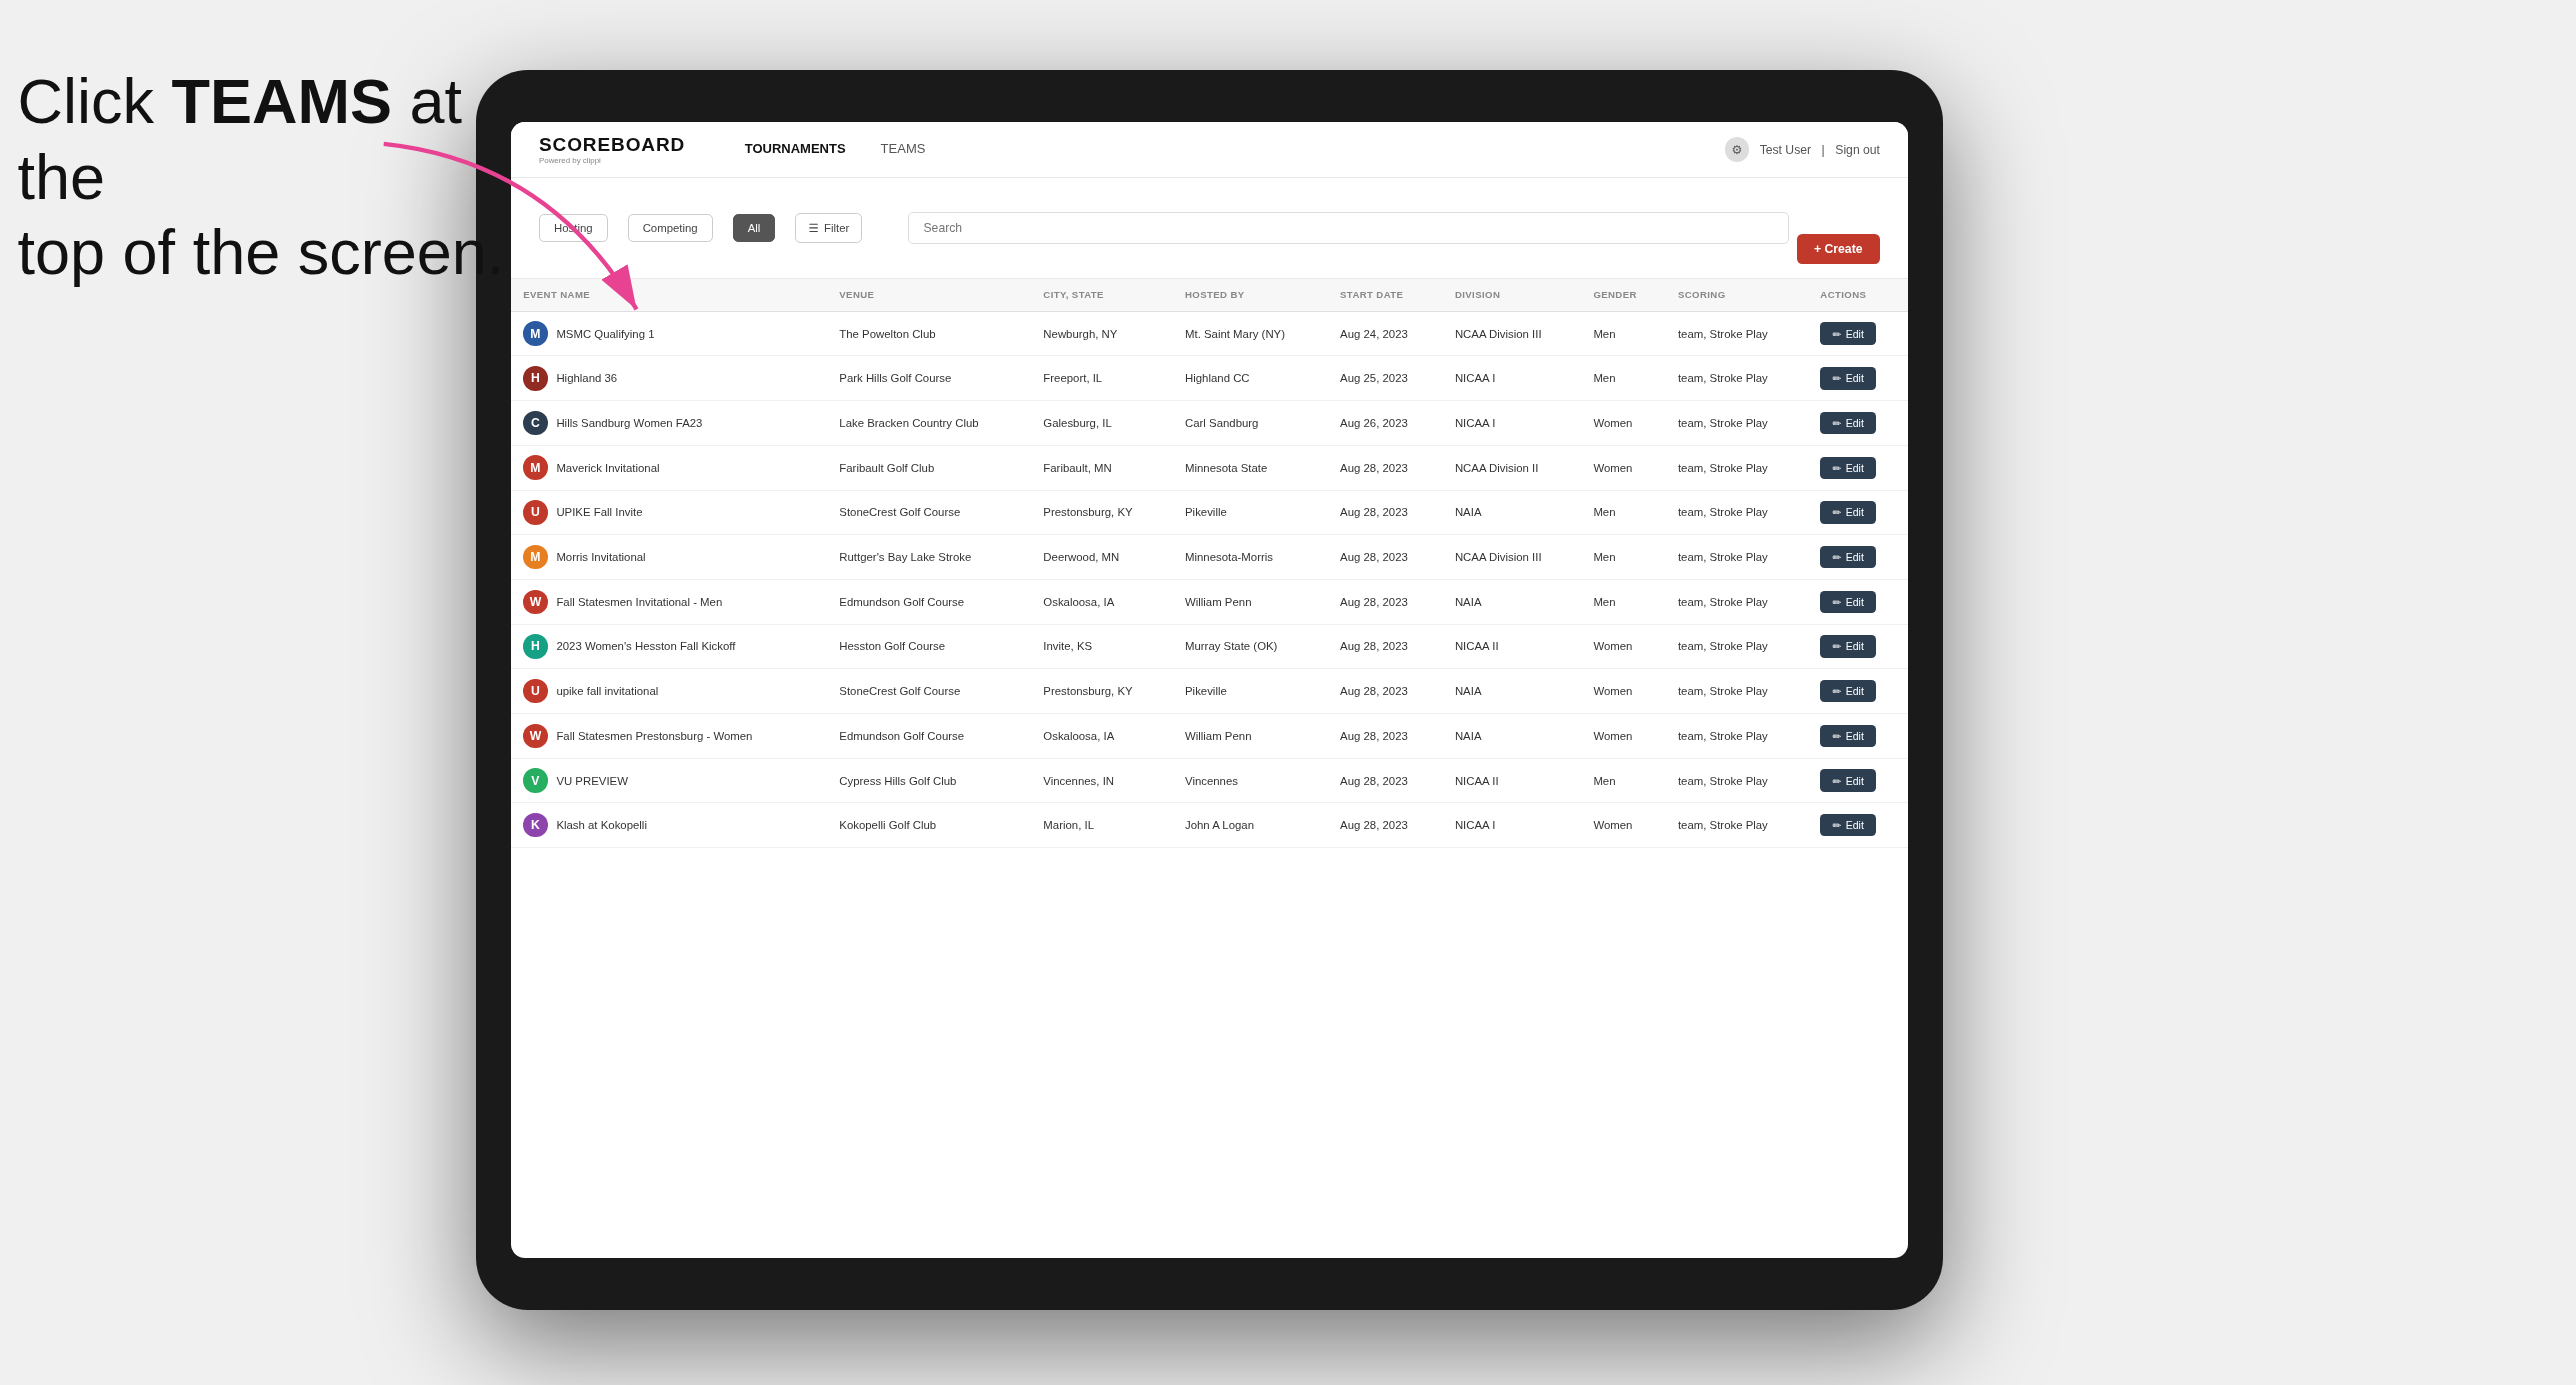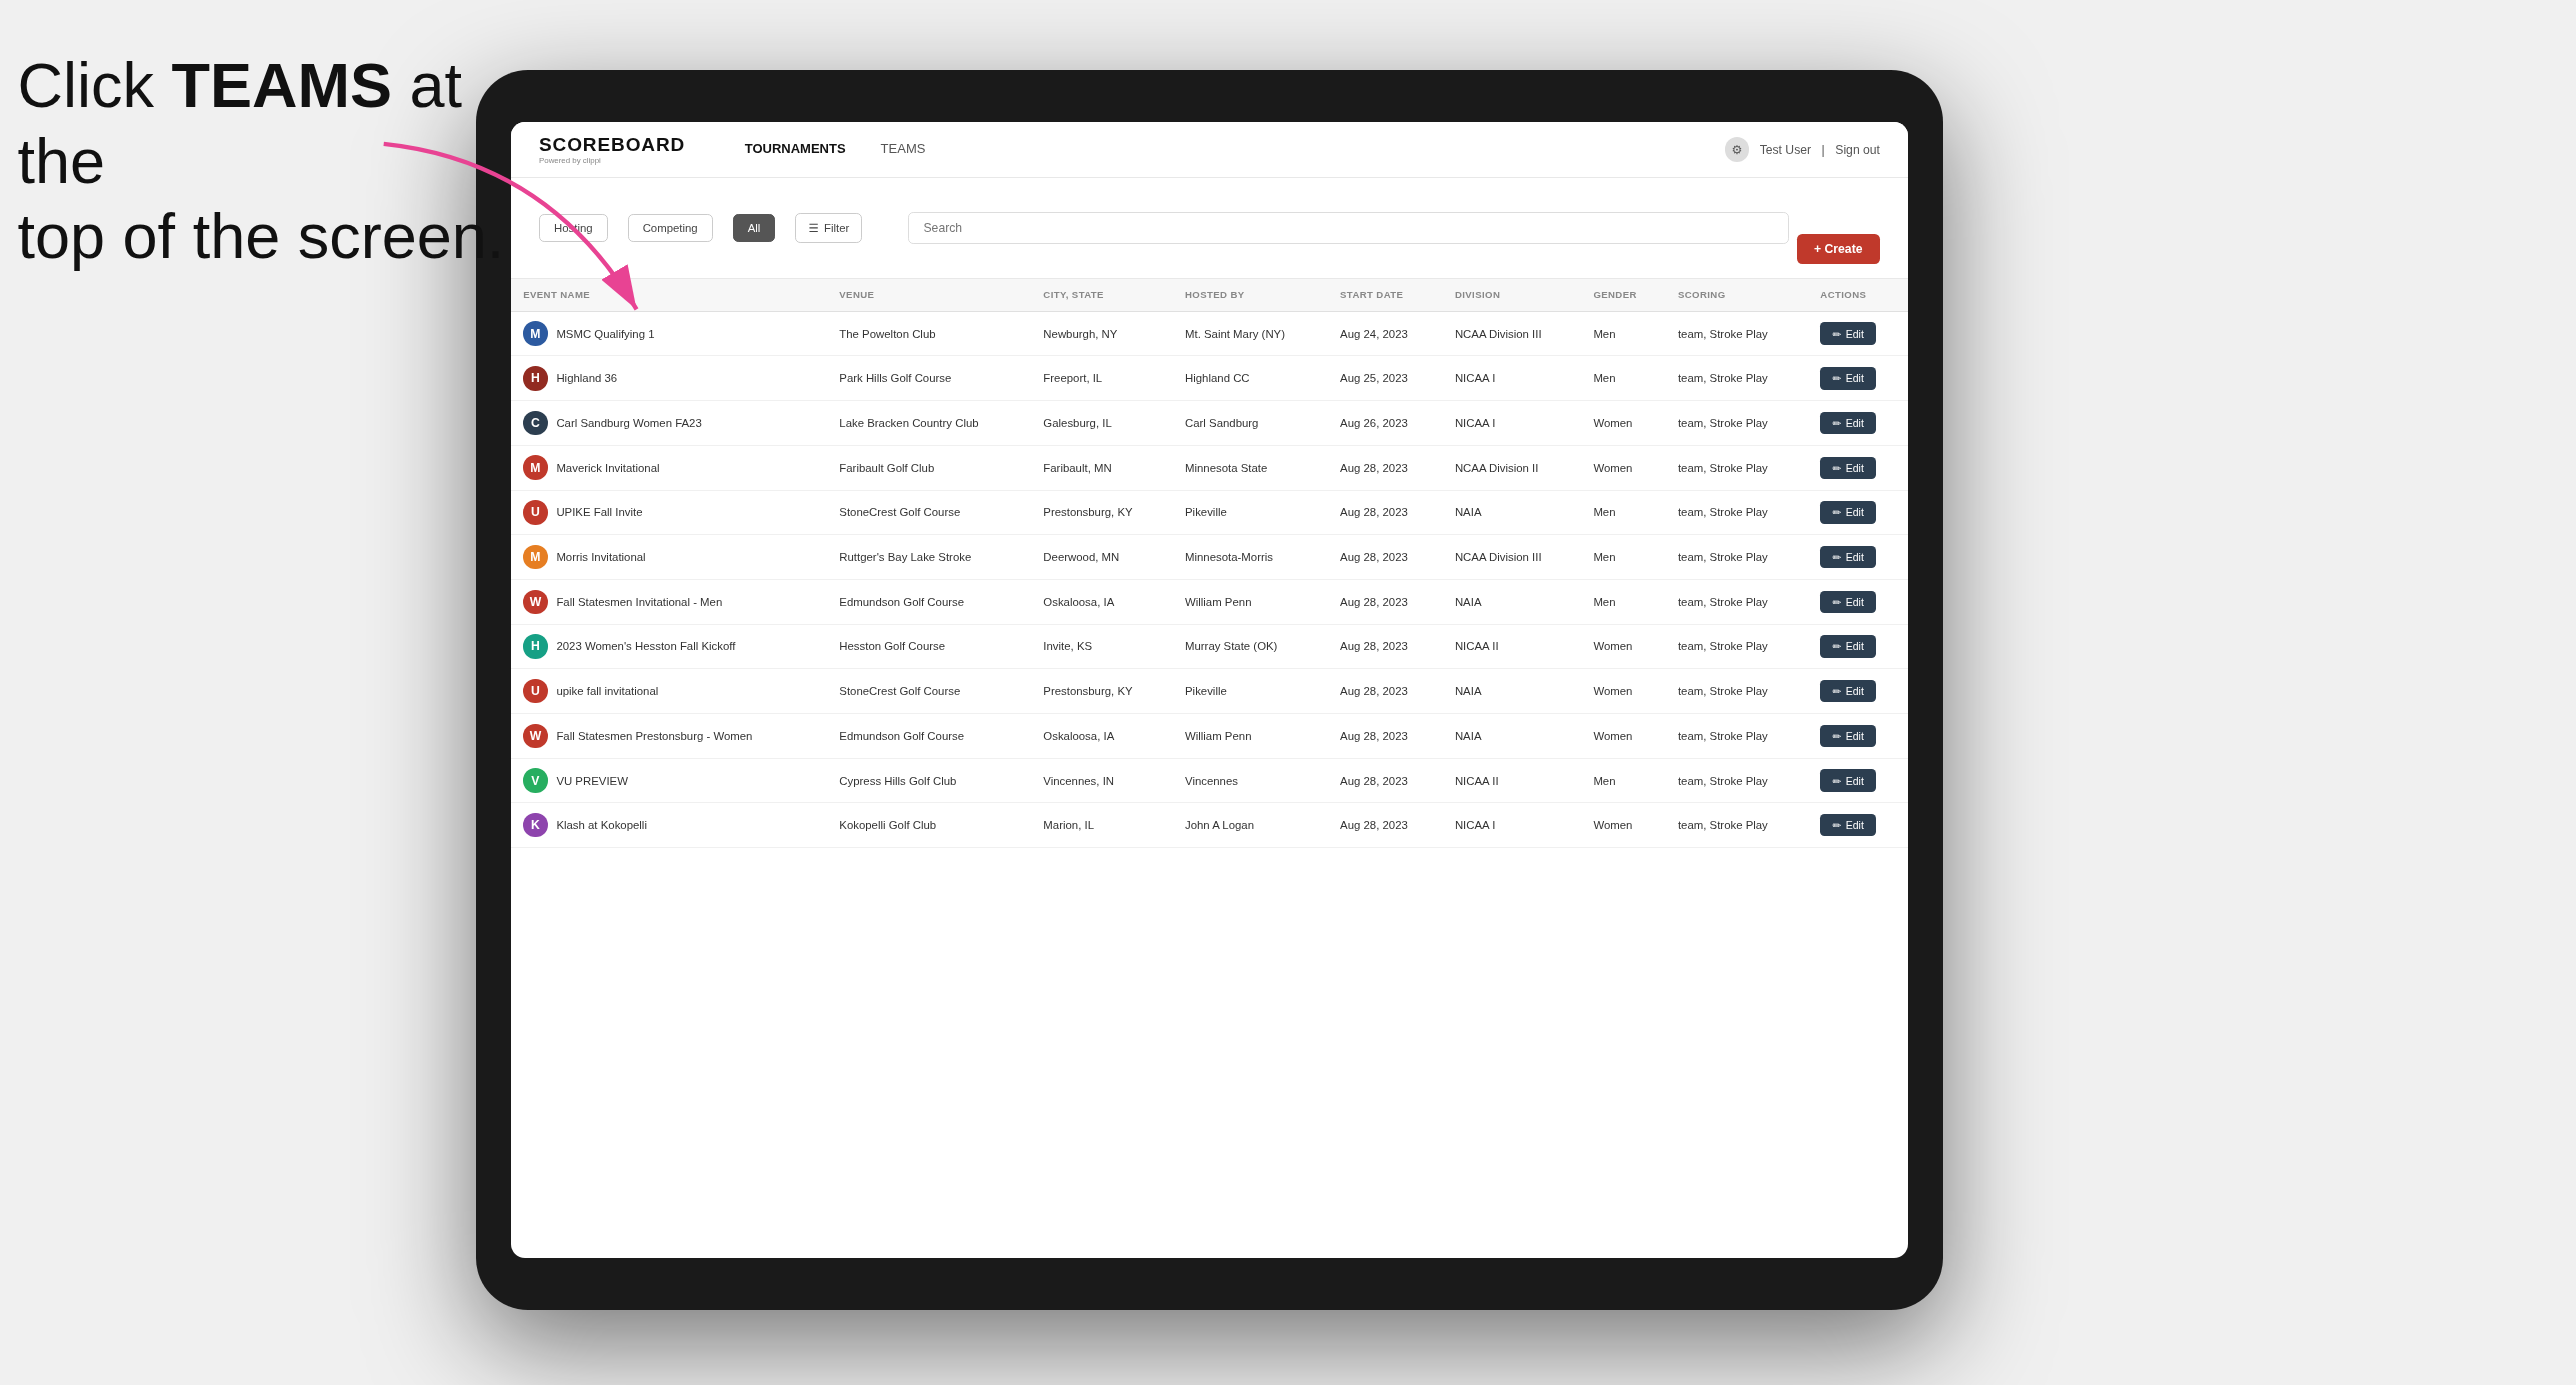--- a/index.html
+++ b/index.html
@@ -8,21 +8,21 @@
       font-family: -apple-system, BlinkMacSystemFont, 'Segoe UI', Arial, sans-serif;
       width: 2576px;
       height: 1386px;
       position: relative;
       overflow: hidden;
     }
 
     
     .instruction {
       position: absolute;
-      top: 48px;
+      top: 64px;
       left: 17.5px;
       font-size: 63px;
       line-height: 1.2;
       color: #111;
       z-index: 10;
       max-width: 524px;
     }
     .instruction strong {
       font-weight: 900;
     }
@@ -397,21 +397,21 @@
         <span>Edit</span>
       </button>
     </td>
   </tr>
             <tr>
     <td>
       <div class="event-name-cell">
         <div class="team-logo" style="background:#2c3e50;">
           <span class="logo-shape">C</span>
         </div>
-        <span>Carl Sandburg Women FA23</span>
+        <span>Hills Sandburg Women FA23</span>
       </div>
     </td>
     <td>Lake Bracken Country Club</td>
     <td>Galesburg, IL</td>
     <td>Carl Sandburg</td>
     <td>Aug 26, 2023</td>
     <td>NICAA I</td>
     <td>Women</td>
     <td>team, Stroke Play</td>
     <td>

